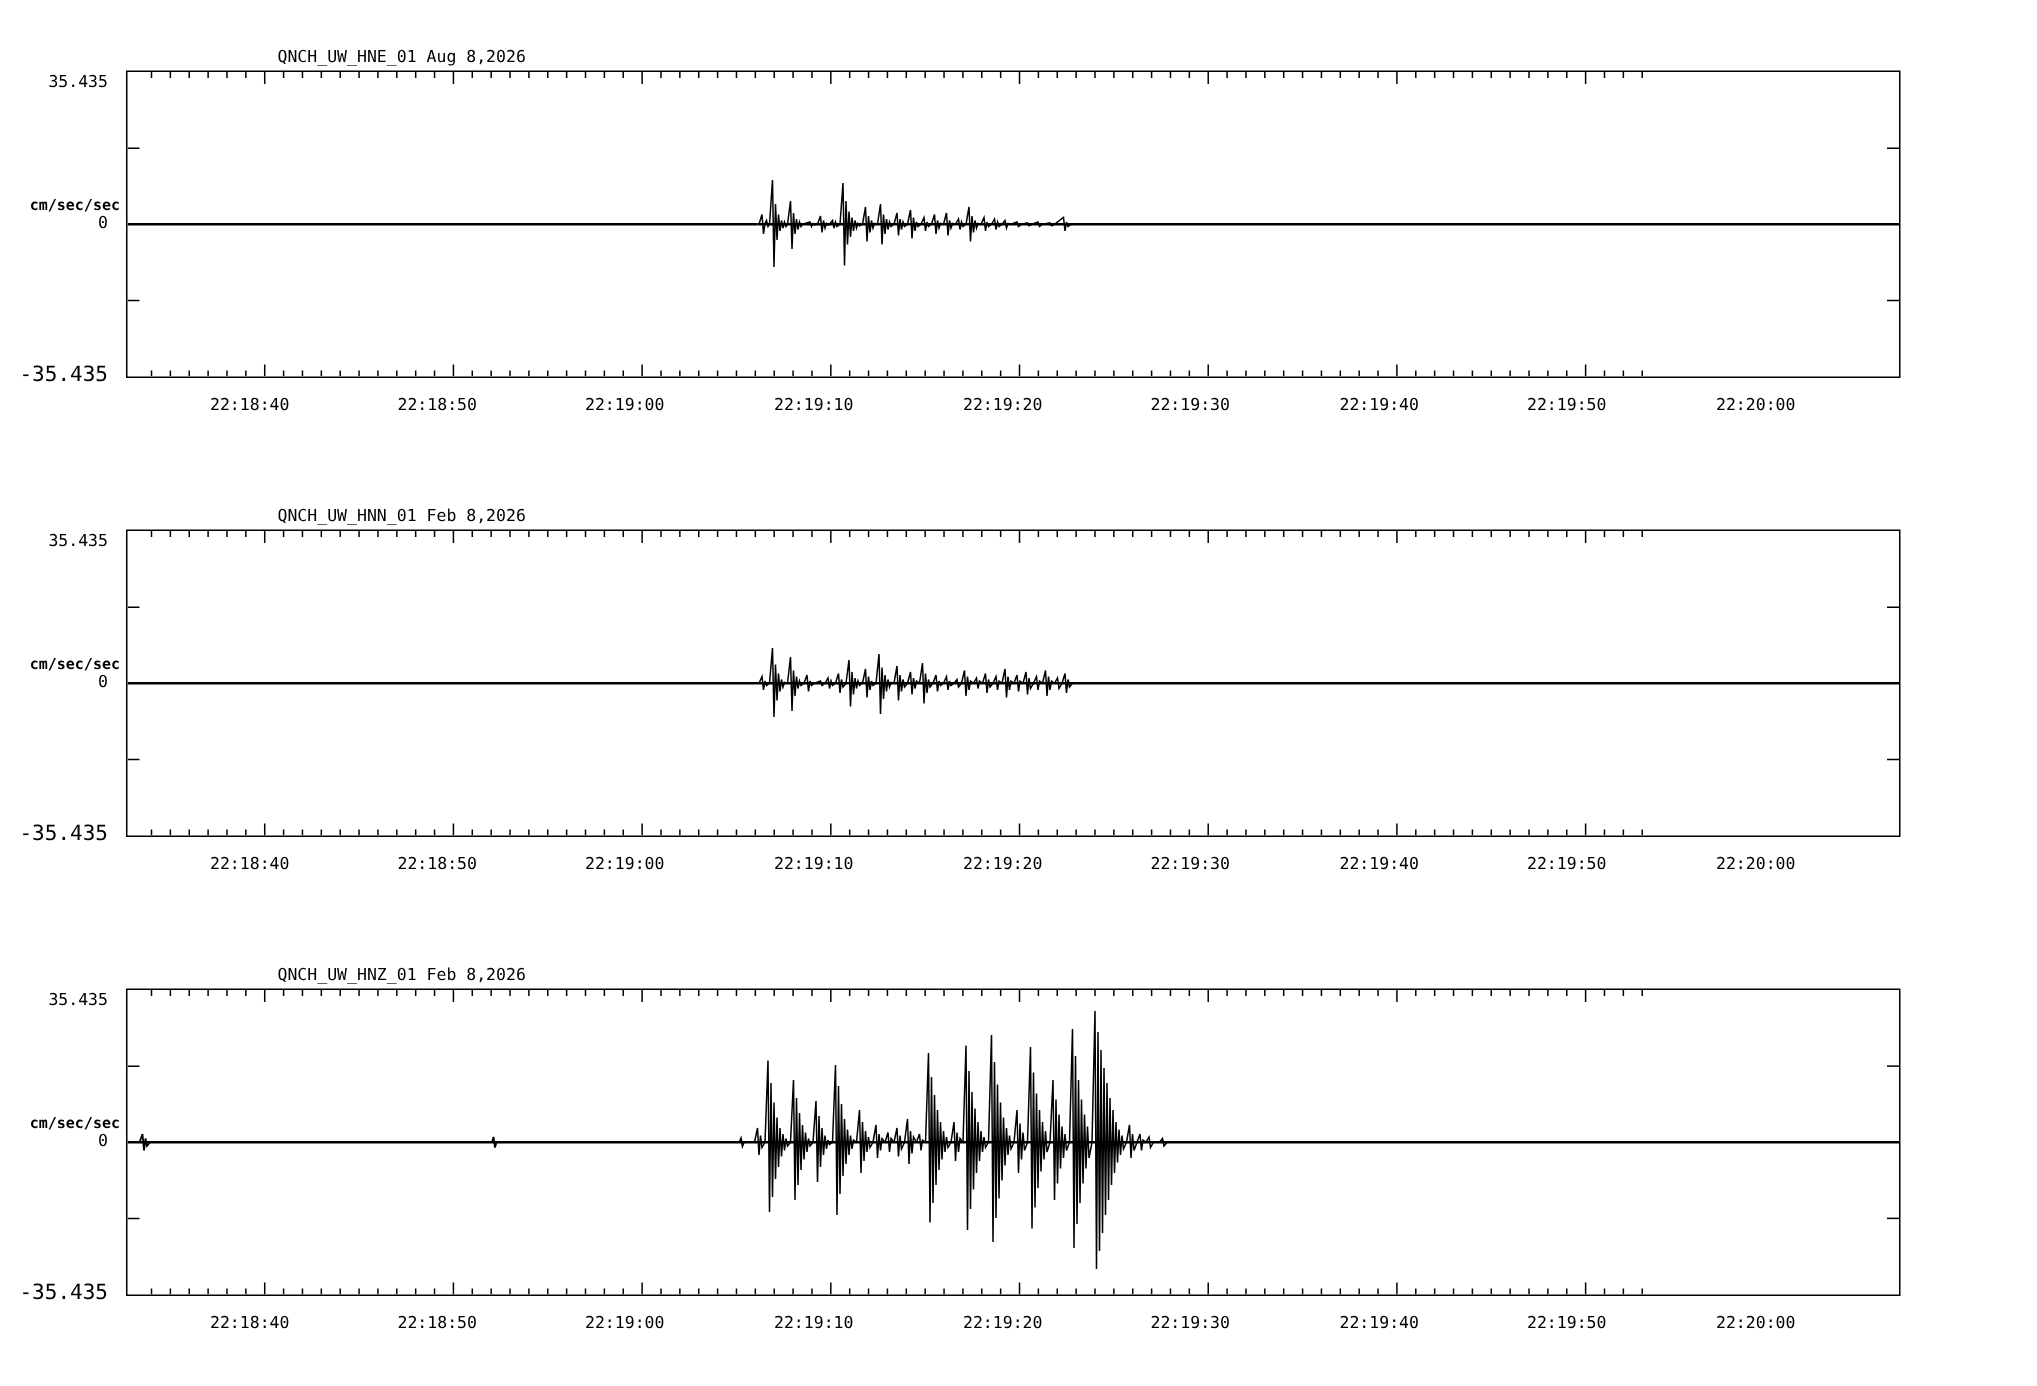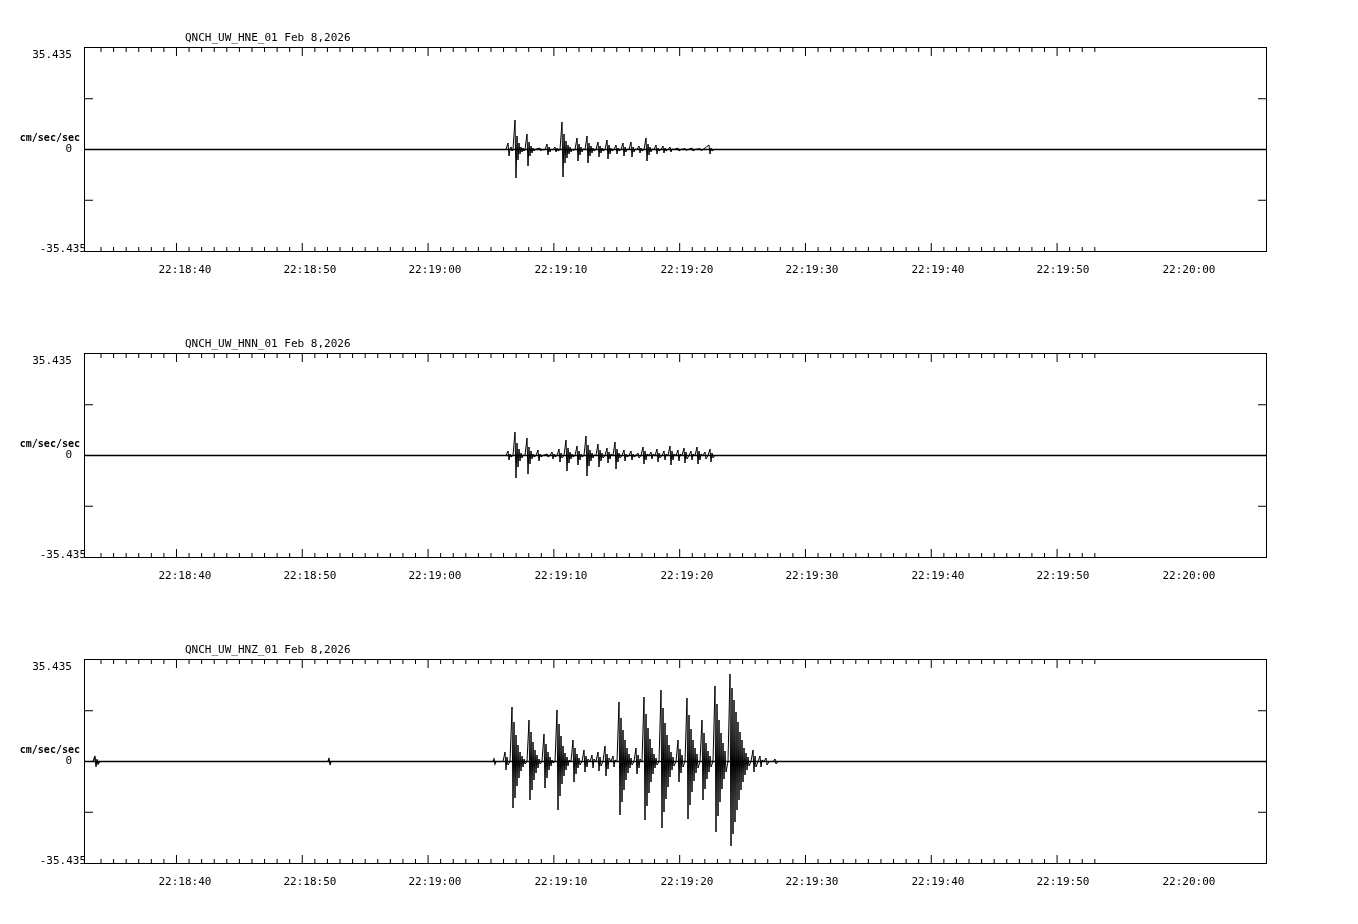--- a/index.html
+++ b/index.html
@@ -44,57 +44,55 @@
     white-space: nowrap;
   }
   .axis-label-top {
     position: absolute;
     font-size: 11px;
     text-align: right;
     white-space: nowrap;
   }
   .axis-label-bottom {
     position: absolute;
-    font-size: 11px;
+    font-size: 14px;
     text-align: right;
     white-space: nowrap;
-    margin-left: 14px;
   }
   .units-label {
     position: absolute;
     font-size: 10px;
     text-align: right;
     white-space: nowrap;
     font-weight: bold;
     margin-top: 13px;
   }
   .zero-label {
     position: absolute;
     font-size: 11px;
     text-align: right;
     white-space: nowrap;
   }
   .tick-label {
     position: absolute;
     font-size: 11px;
     white-space: nowrap;
-    text-align: center;
   }
 </style>
 </head>
 <body>
 
 <div id="root">
 
   <div class="panel" style="top:0px;height:300px;">
     <div class="axis-label-top" style="left:0px;top:48px;width:72px;">35.435</div>
     <div class="units-label" style="left:0px;top:119px;width:80px;">cm/sec/sec</div>
     <div class="zero-label" style="left:0px;top:142px;width:72px;">0</div>
     <div class="axis-label-bottom" style="left:0px;top:242px;width:72px;">-35.435</div>
-    <div class="panel-title" style="left:185px;top:31px;">QNCH_UW_HNE_01   Feb 8,2026</div>
+    <div class="panel-title" style="left:185px;top:31px;">QNCH_UW_HNE_01   Aug 8,2026</div>
     <div class="plot-frame" style="left:84px;top:47px;width:1183px;height:205px;">
       <svg class="trace-svg" width="1181" height="203" viewBox="0 0 1181 203" preserveAspectRatio="none">
         <path d="M0,101.5 L420,101.5" stroke="#000" stroke-width="1.6" fill="none"></path>
         <path d="M420,101.5 L1181,101.5" stroke="#000" stroke-width="1.6" fill="none"></path>
         <g stroke="#000" stroke-width="1" fill="none">
           <path d="M421,101.5 L423,95 L424,108 L425,101 L426,99 L427,103 L428,101.5"></path>
           <path d="M428,101.5 L430,72 L431,130 L432,88 L433,112 L434,95 L435,106 L436,99 L437,104 L438,100 L439,103 L440,101.5"></path>
           <path d="M440,101.5 L442,86 L443,118 L444,94 L445,108 L446,98 L447,105 L448,100 L449,103 L450,101.5"></path>
           <path d="M450,101.5 L455,100 L456,103 L457,101 L458,102 L460,101.5"></path>
           <path d="M460,101.5 L462,96 L463,107 L464,99 L465,104 L466,101 L467,102 L468,101.5"></path>

